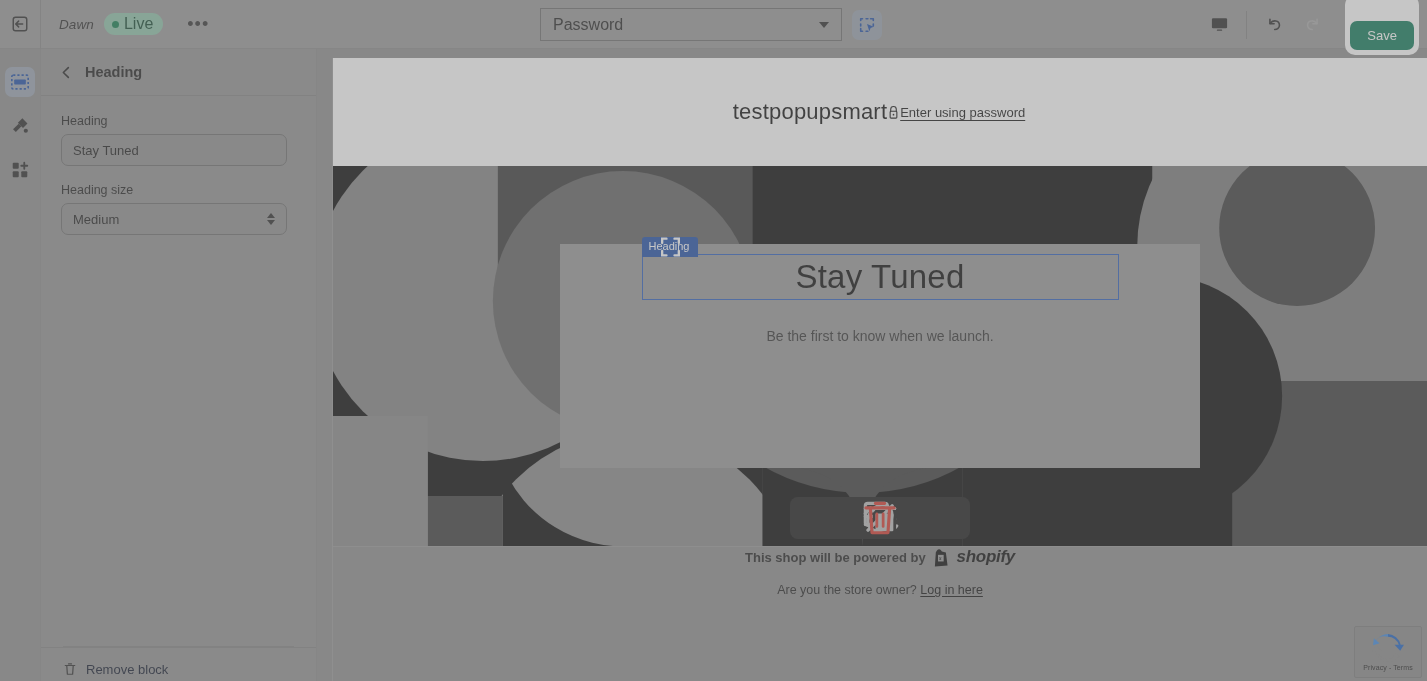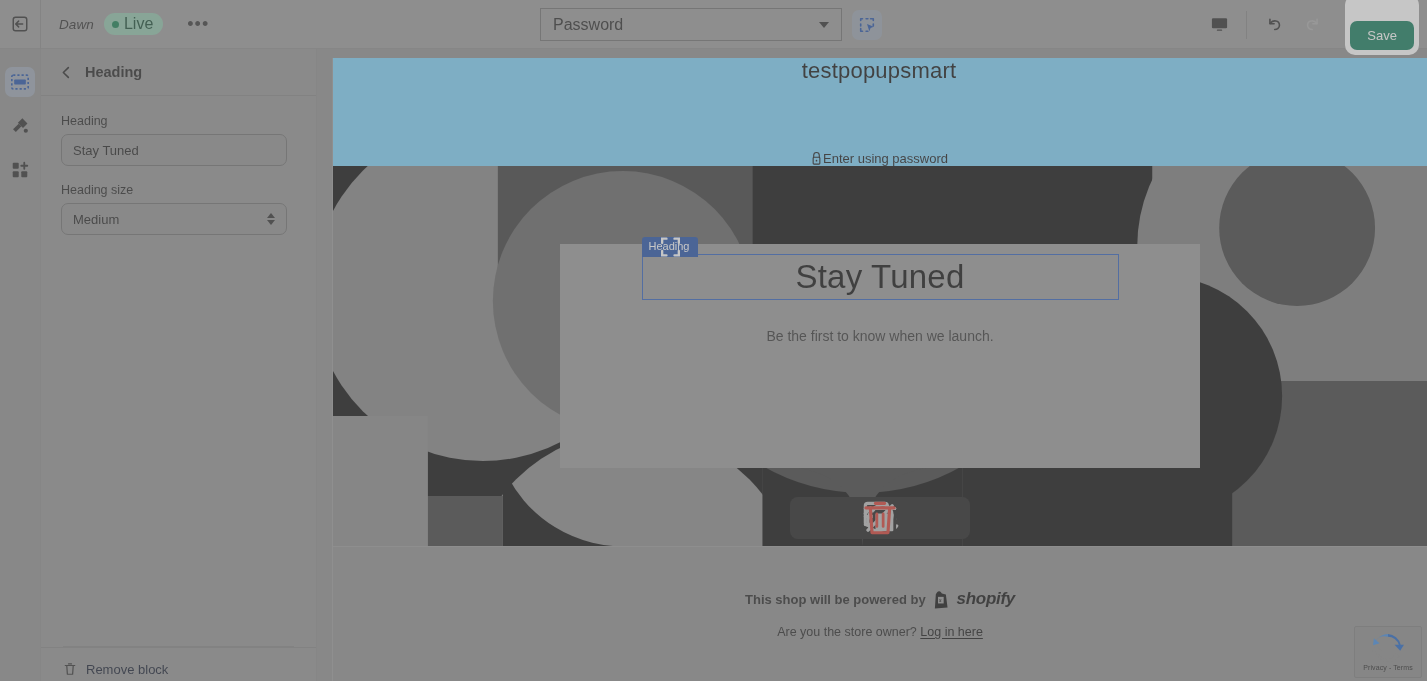--- a/index.html
+++ b/index.html
@@ -224,24 +224,23 @@
     position: absolute; left: 332px; top: 58px;
     width: 1095px; height: 623px;
     background: #8e8e8e;
     overflow: hidden;
     z-index: 10;
     border-left: 1px solid #9b9b9b;
   }
   .pv-header {
     height: 108px;
     display: flex; align-items: center;
-    justify-content: space-between;
+    justify-content: center;
     padding: 0 52px 0 50px;
-    background: #7dd3fc;
-    flex-direction: column;
+    background: #ffffff;
   }
   .store-name {
     font-size: 22px; color: #101010;
     letter-spacing: .2px;
   }
   .pw-link {
     display: flex; align-items: center; gap: 0;
     font-size: 13px; color: #141414;
     cursor: pointer;
   }
@@ -324,21 +323,21 @@
     width: 32px; height: 30px;
     display: flex; align-items: center; justify-content: center;
     border-radius: 5px; cursor: pointer;
   }
 
   
   .pv-footer {
     height: 135px;
     background: #8e8e8e;
     display: flex; flex-direction: column;
-    align-items: center; justify-content: center;
+    align-items: center; justify-content: flex-start;
     gap: 16px;
     border-top: 1px solid #9a9a9a;
   }
   .powered {
     display: flex; align-items: center; gap: 7px;
     font-size: 13px; color: #222; font-weight: bold;
   }
   .shopify-word {
     font-size: 17px; font-weight: bold; color: #0d0d0d;
     font-style: italic; letter-spacing: -.3px;

